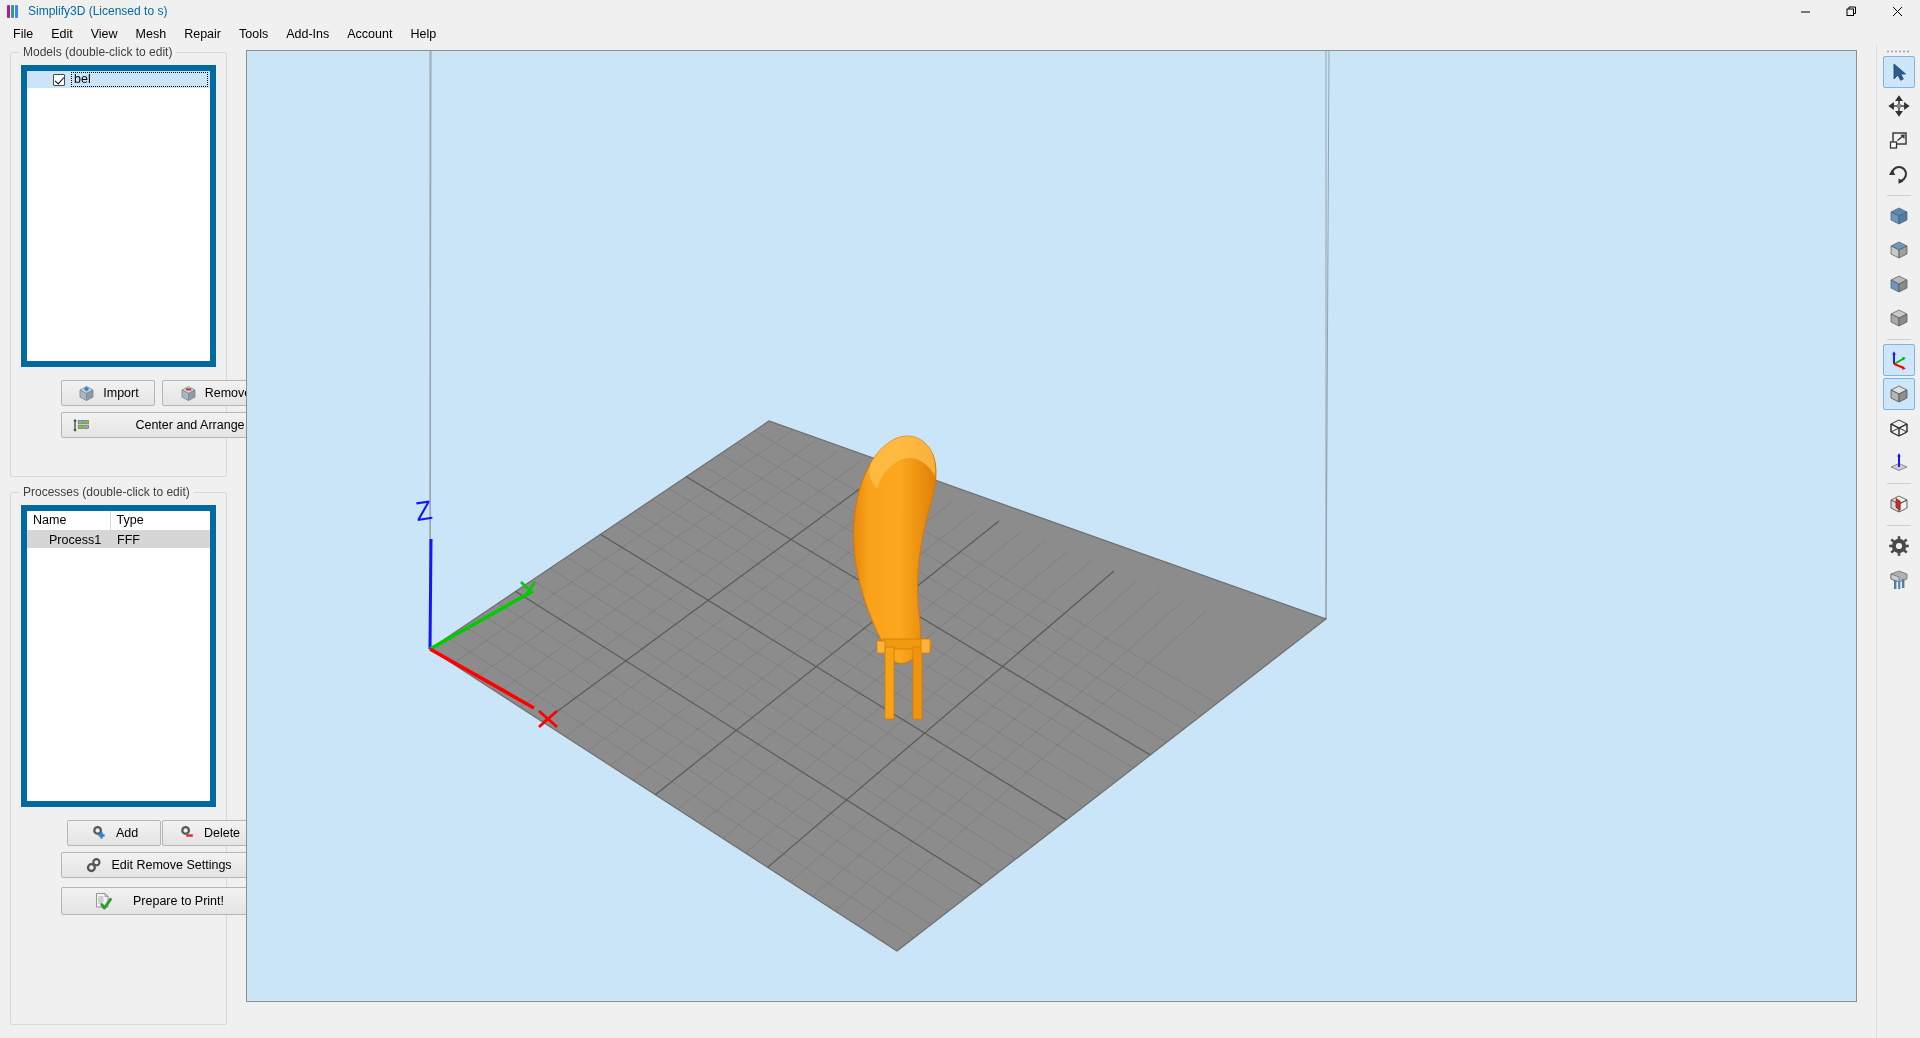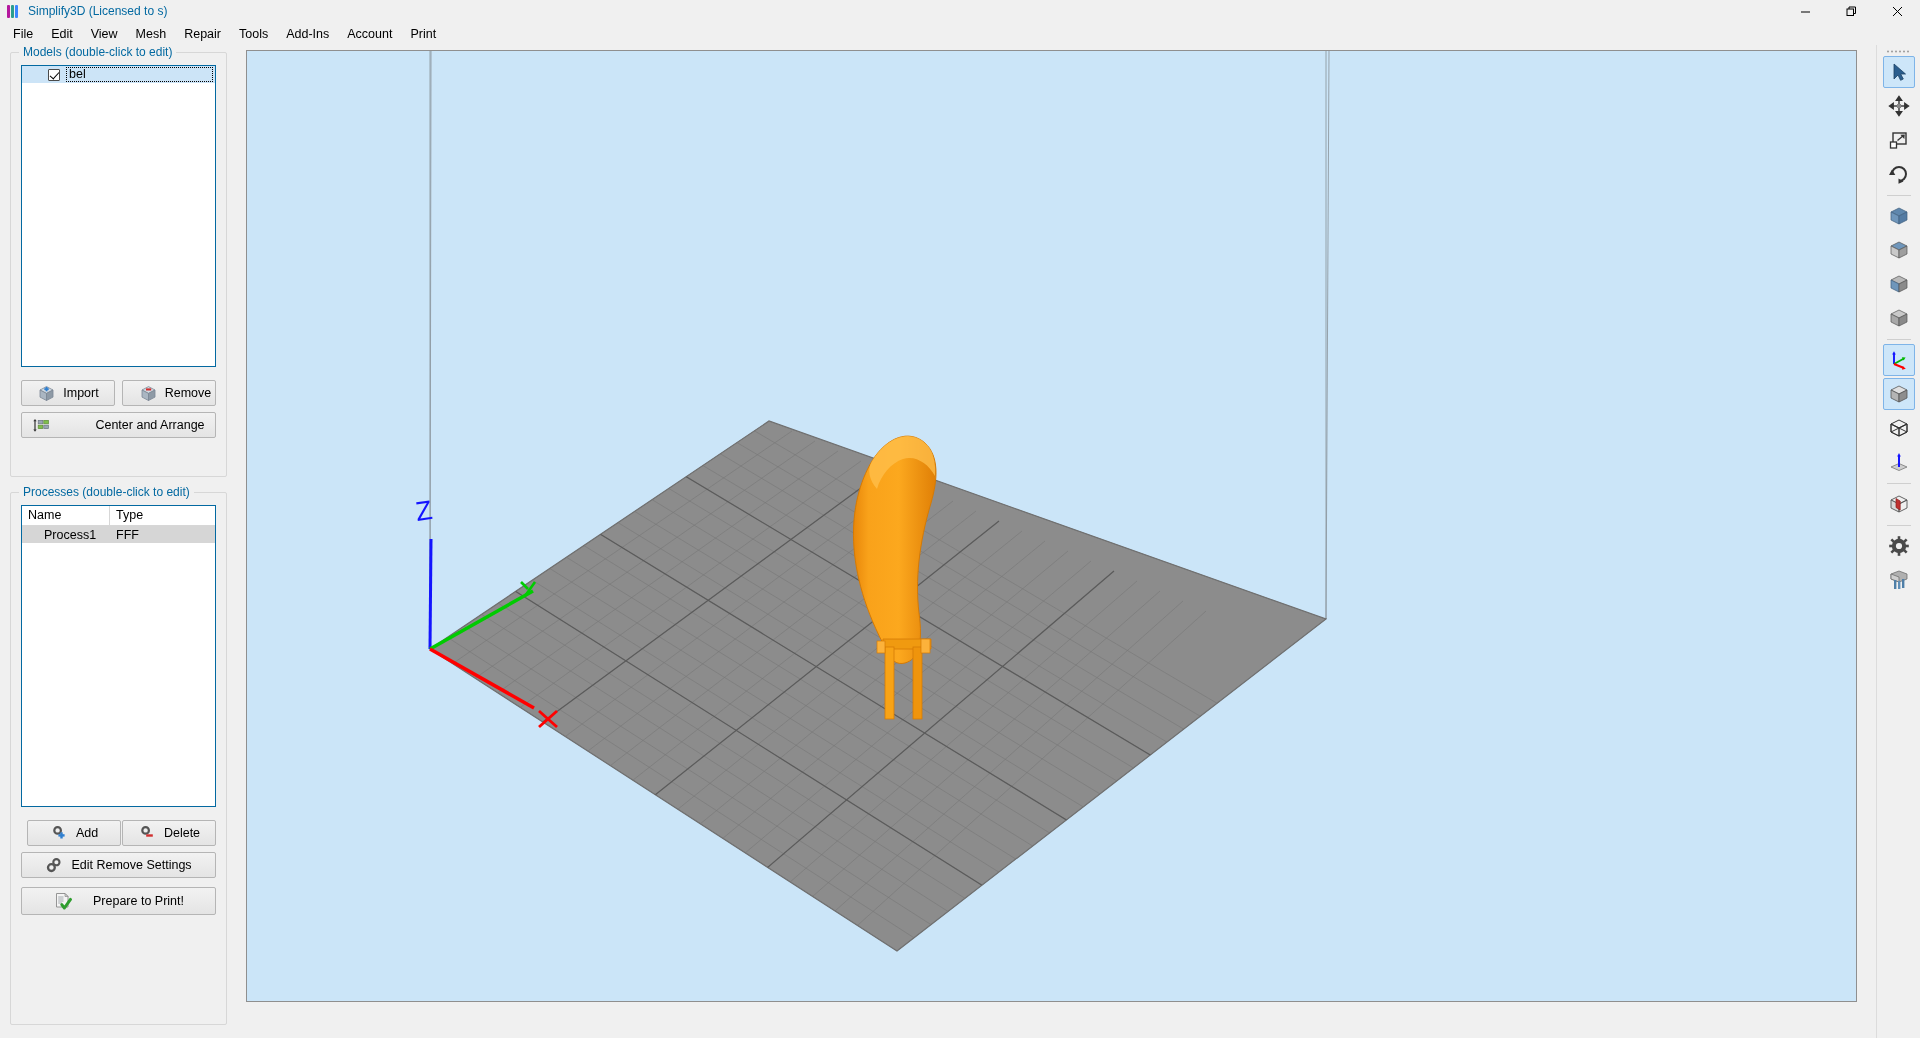--- a/index.html
+++ b/index.html
@@ -35,24 +35,24 @@
   #leftpanel{
     position:absolute; left:0; top:45px; width:237px; height:993px; background:#f0f0f0;
   }
   .groupbox{ position:absolute; left:10px; }
   .groupbox > .gb-frame{
     position:absolute; left:0; top:7px; right:0; bottom:0;
     border:1px solid #d7d7d7; border-radius:2px;
   }
   .gb-title{
     position:absolute; left:9px; top:0; background:#f0f0f0; padding:0 4px;
-    font-size:12px; color:#0369a1; white-space:nowrap; z-index:2;
+    font-size:12px; color:#404040; white-space:nowrap; z-index:2;
   }
   .listbox{
-    position:absolute; background:#fff; border:1px solid #0369a1;
+    position:absolute; background:#fff; border:6px solid #0369a1;
     overflow:hidden;
   }
   .list-row{
     height:17px; display:flex; align-items:center; padding-left:4px; font-size:12.5px; color:#000;
   }
   .list-row.model-selected{ background:#cce4f7;}
   .chk{
     width:12px; height:12px; border:1px solid #4a4a4a; background:#fff;
     margin-right:6px; margin-left:22px; position:relative; flex:none; border-radius:1px;
   }
@@ -73,21 +73,21 @@
   .th-type{ width:105px; border-right:none !important;}
   .proc-row{ display:flex; height:17px; background:#d6d6d6; align-items:center;}
   .proc-row div{ font-size:12.5px; color:#000;}
   .pr-name{ width:88px; padding-left:22px;}
   .pr-type{ width:105px; padding-left:6px;}
   
   .btn{
     position:absolute; background:linear-gradient(#f2f2f2,#e4e4e4);
     border:1px solid #b5b5b5; border-radius:2px;
     display:flex; align-items:center; justify-content:center; gap:7px;
-    font-size:12.5px; color:#000; cursor:default; user-select:none;
+    font-size:12.5px; color:#000; cursor:default; user-select:none;margin-left:40px;
   }
   .btn .lbl{ white-space:nowrap;}
   .ico{ display:block; flex:none;}
   
   #viewport{
     position:absolute; left:246px; top:50px; width:1611px; height:952px;
     border:1px solid #8f8f8f; background:#cbe5f8; overflow:hidden;
   }
   
   #righttoolbar{
@@ -136,21 +136,21 @@
 
 <div id="menubar">
   <div class="menu-item">File</div>
   <div class="menu-item">Edit</div>
   <div class="menu-item">View</div>
   <div class="menu-item">Mesh</div>
   <div class="menu-item">Repair</div>
   <div class="menu-item">Tools</div>
   <div class="menu-item">Add-Ins</div>
   <div class="menu-item">Account</div>
-  <div class="menu-item">Print</div>
+  <div class="menu-item">Help</div>
 </div>
 
 <div id="leftpanel">
 
   <div class="groupbox" style="top:0px; width:217px; height:432px;">
     <div class="gb-frame"></div>
     <div class="gb-title">Models (double-click to edit)</div>
     <div class="listbox" style="left:11px; top:20px; width:195px; height:302px;">
       <div class="list-row model-selected">
         <div class="chk"></div>

